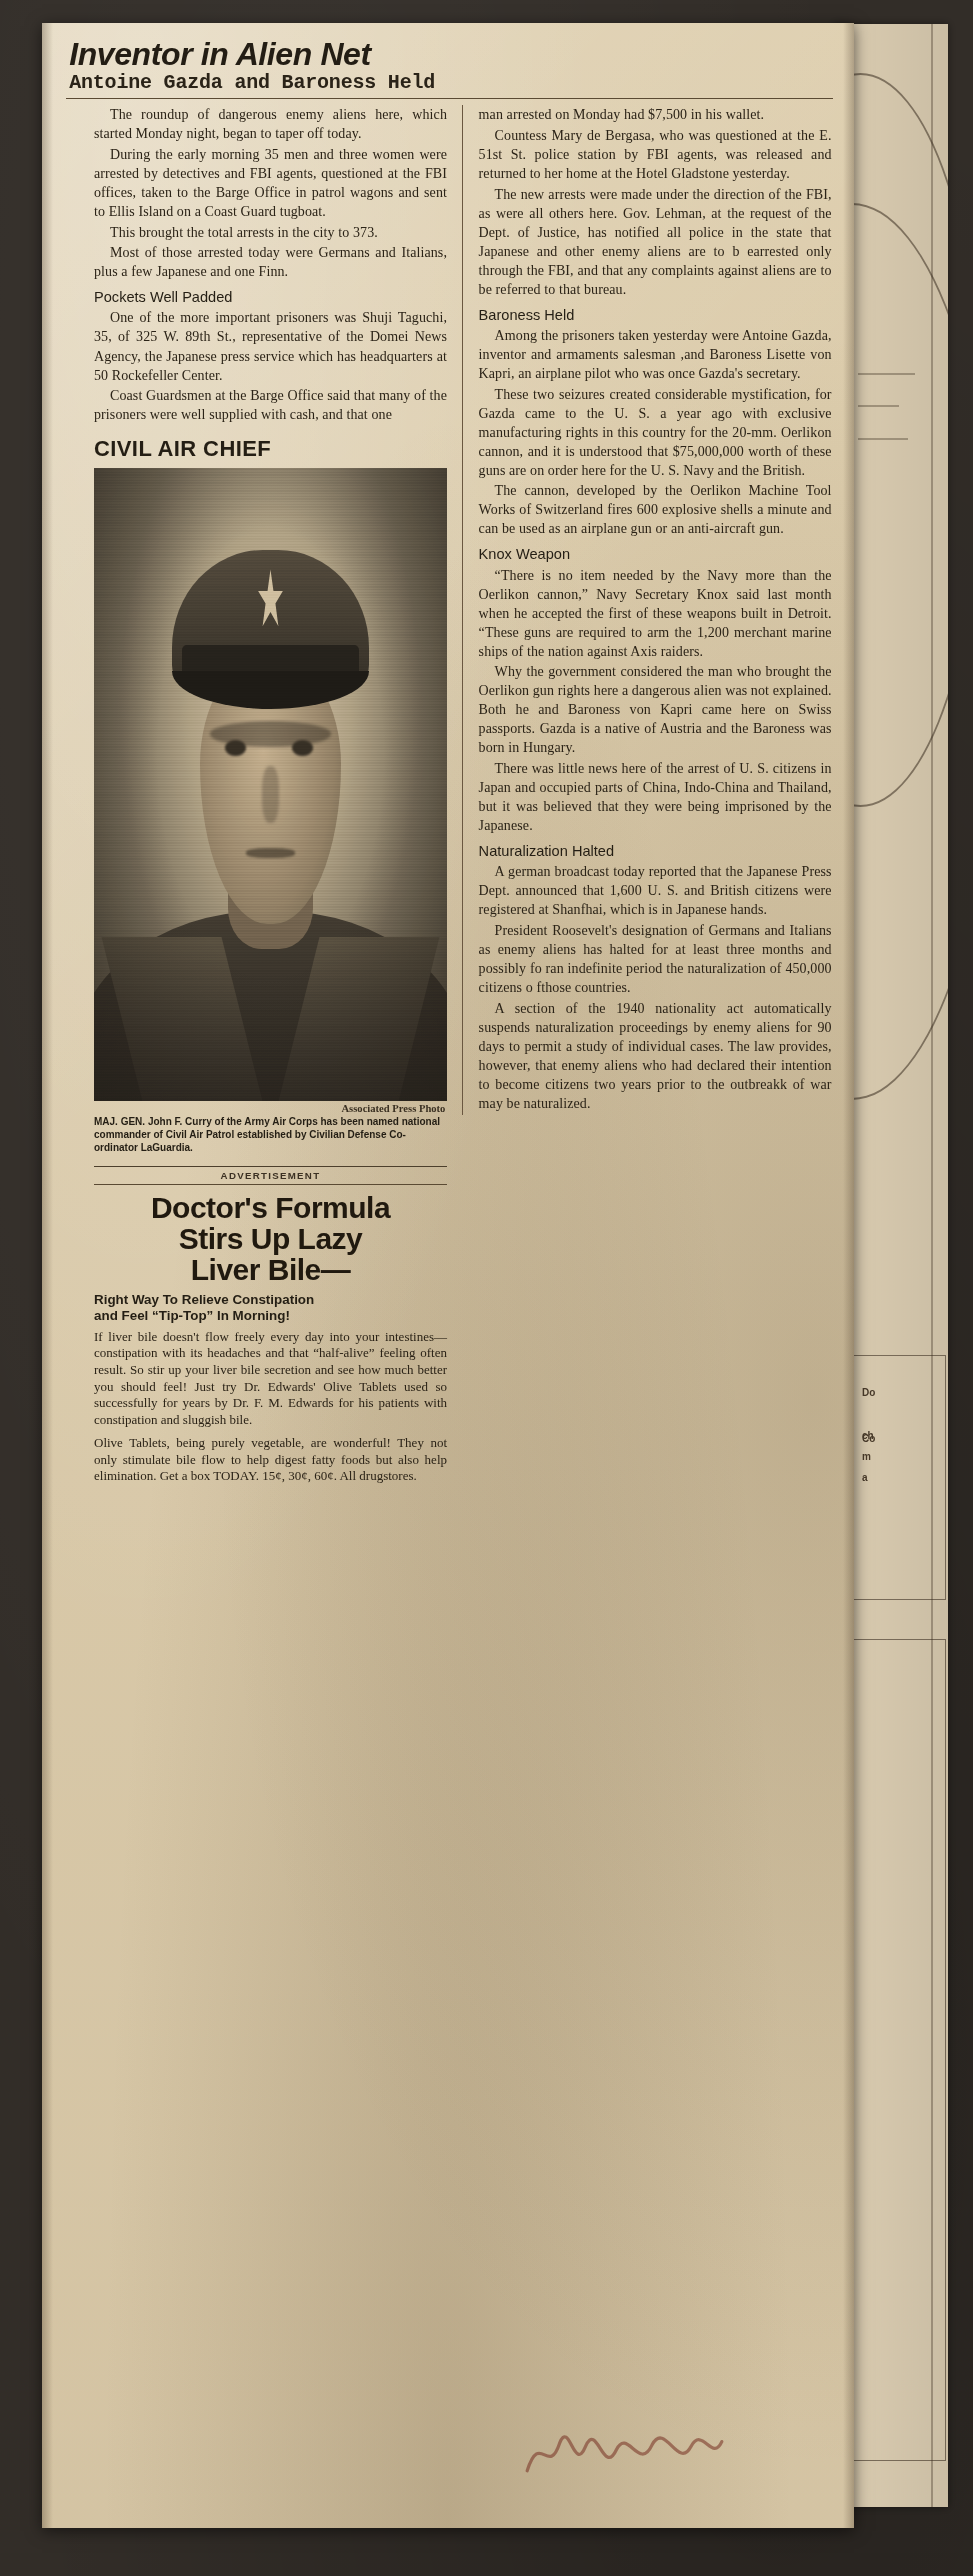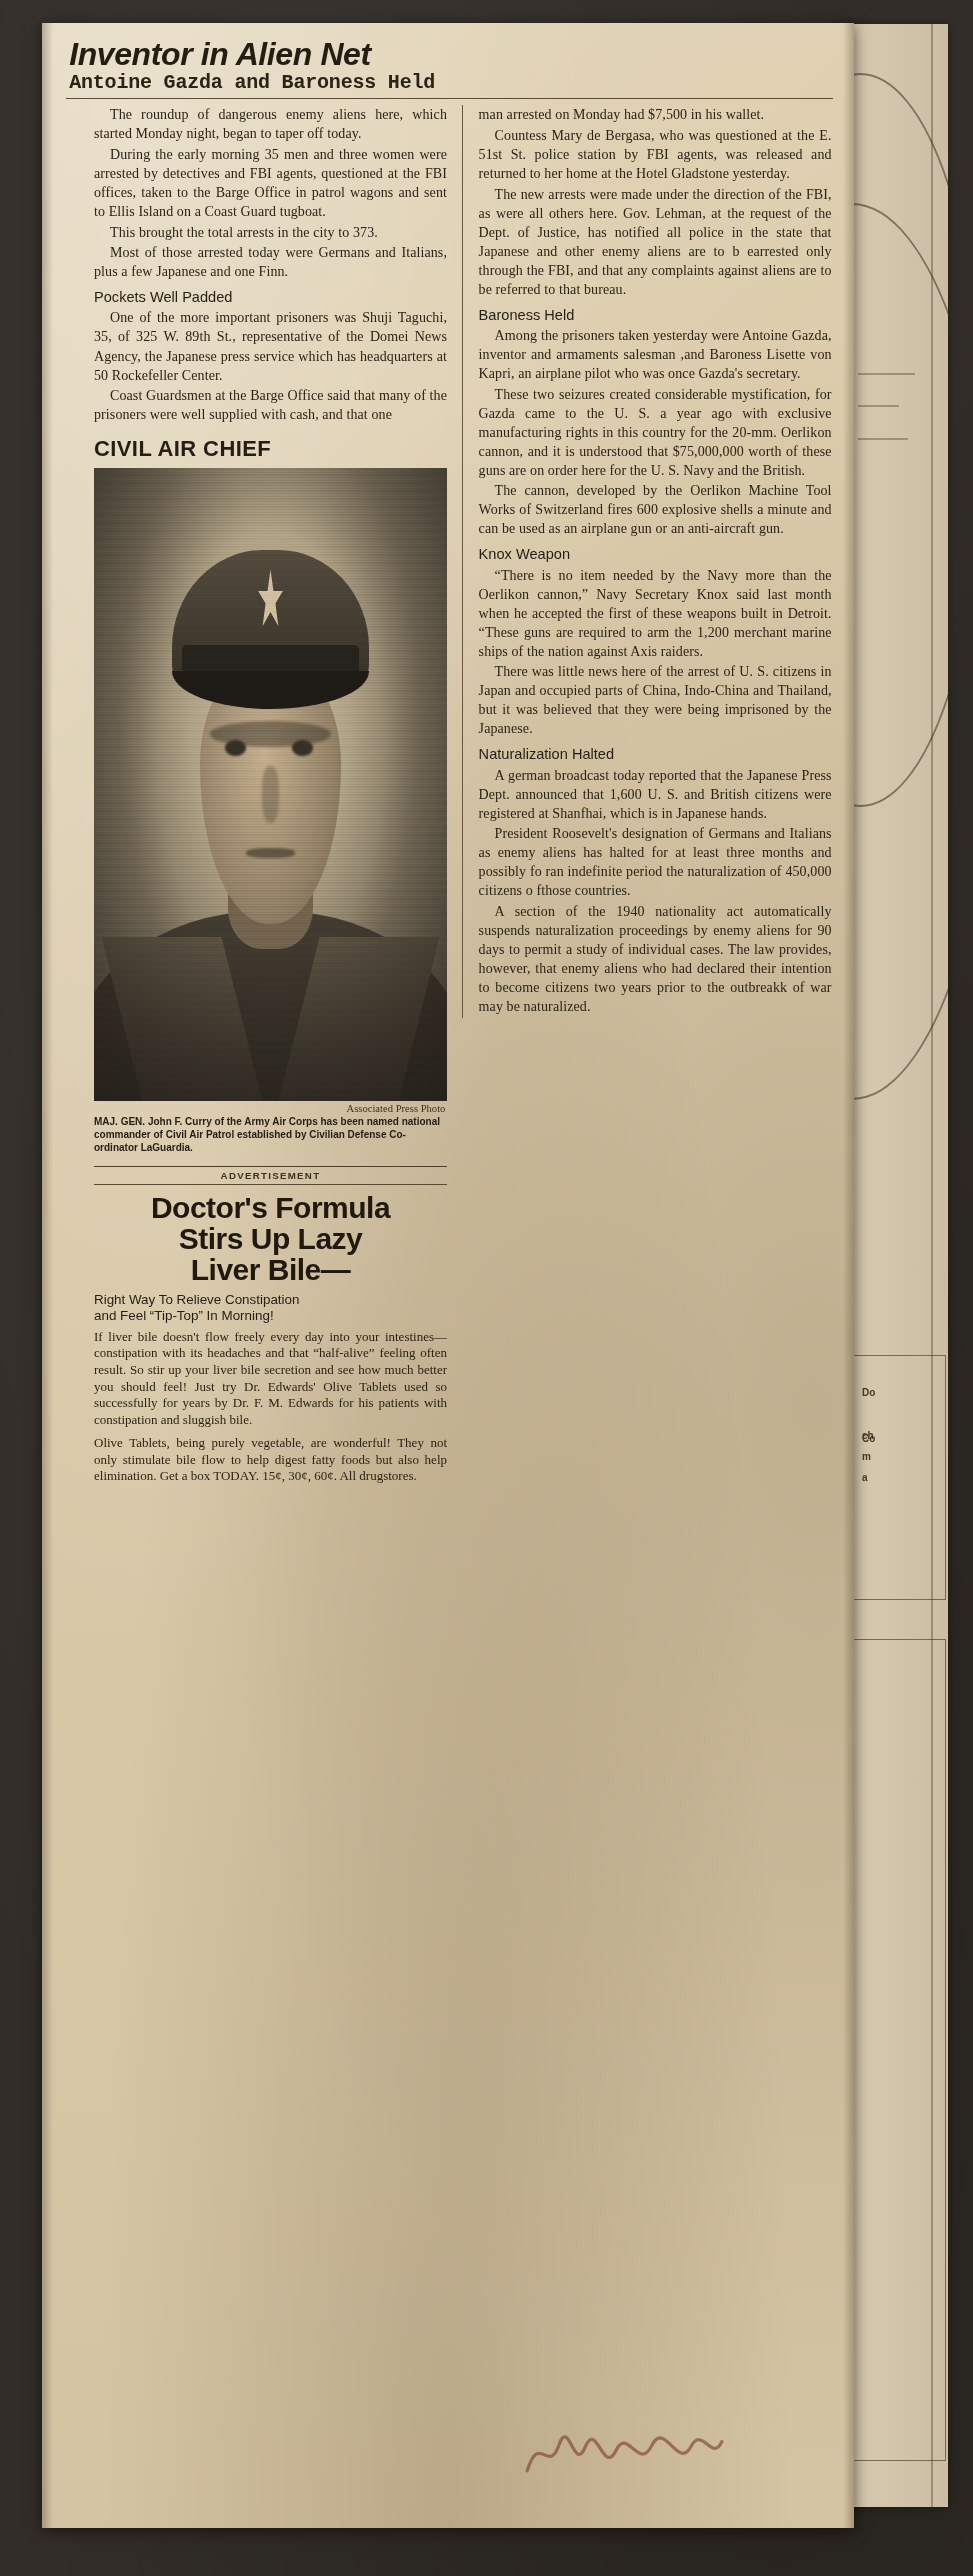--- a/index.html
+++ b/index.html
@@ -281,20 +281,21 @@
       repeating-linear-gradient(0deg, rgba(255,255,255,0.035) 0 0.8px, rgba(0,0,0,0.03) 0.8px 1.6px);
     mix-blend-mode: overlay;
   }
 
   .photo-credit {
     font-family: "Liberation Serif", serif;
     font-size: 10.6px;
     text-align: right;
     color: #3a3022;
     margin: 1.6px 1.6px 1.6px 0;
+    font-weight: bold;
   }
   .photo-caption {
     font-family: Liberation Sans, sans-serif;
     font-weight: bold;
     font-size: 10px;
     line-height: 1.3;
     color: #241e14;
     margin: 1.6px 0 0 0;
   }
 
@@ -315,21 +316,21 @@
     font-weight: bold;
     font-size: 30px;
     line-height: 1.04;
     text-align: center;
     color: #20190f;
     letter-spacing: -0.5px;
   }
   .ad-title .l2 { display:block; }
   .ad-sub {
     font-family: "Liberation Sans", sans-serif;
-    font-weight: normal;
+    font-weight: bold;
     font-size: 13.4px;
     line-height: 1.2;
     margin: 6.5px 0 4.9px 0;
     color: #241e14;
   }
   .ad-body {
     font-family: Liberation Serif, serif;
     font-size: 13px;
     line-height: 1.28;
     text-align: justify;
@@ -453,20 +454,21 @@
         <p class="body">Countess Mary de Bergasa, who was questioned at the E. 51st St. police station by FBI agents, was released and returned to her home at the Hotel Gladstone yesterday.</p>
         <p class="body">The new arrests were made under the direction of the FBI, as were all others here. Gov. Lehman, at the request of the Dept. of Justice, has notified all police in the state that Japanese and other enemy aliens are to b earrested only through the FBI, and that any complaints against aliens are to be referred to that bureau.</p>
 
         <h3 class="subhead">Baroness Held</h3>
         <p class="body">Among the prisoners taken yesterday were Antoine Gazda, inventor and armaments salesman ,and Baroness Lisette von Kapri, an airplane pilot who was once Gazda's secretary.</p>
         <p class="body">These two seizures created considerable mystification, for Gazda came to the U. S. a year ago with exclusive manufacturing rights in this country for the 20-mm. Oerlikon cannon, and it is understood that $75,000,000 worth of these guns are on order here for the U. S. Navy and the British.</p>
         <p class="body">The cannon, developed by the Oerlikon Machine Tool Works of Switzerland fires 600 explosive shells a minute and can be used as an airplane gun or an anti-aircraft gun.</p>
 
         <h3 class="subhead">Knox Weapon</h3>
         <p class="body">“There is no item needed by the Navy more than the Oerlikon cannon,” Navy Secretary Knox said last month when he accepted the first of these weapons built in Detroit. “These guns are required to arm the 1,200 merchant marine ships of the nation against Axis raiders.</p>
+        <p class="body">Why the government considered the man who brought the Oerlikon gun rights here a dangerous alien was not explained. Both he and Baroness von Kapri came here on Swiss passports. Gazda is a native of Austria and the Baroness was born in Hungary.</p>
         <p class="body">There was little news here of the arrest of U. S. citizens in Japan and occupied parts of China, Indo-China and Thailand, but it was believed that they were being imprisoned by the Japanese.</p>
 
         <h3 class="subhead">Naturalization Halted</h3>
         <p class="body">A german broadcast today reported that the Japanese Press Dept. announced that 1,600 U. S. and British citizens were registered at Shanfhai, which is in Japanese hands.</p>
         <p class="body">President Roosevelt's designation of Germans and Italians as enemy aliens has halted for at least three months and possibly fo ran indefinite period the naturalization of 450,000 citizens o fthose countries.</p>
         <p class="body">A section of the 1940 nationality act automatically suspends naturalization proceedings by enemy aliens for 90 days to permit a study of individual cases. The law provides, however, that enemy aliens who had declared their intention to become citizens two years prior to the outbreakk of war may be naturalized.</p>
       </div>
 
     </div>
   </div>

